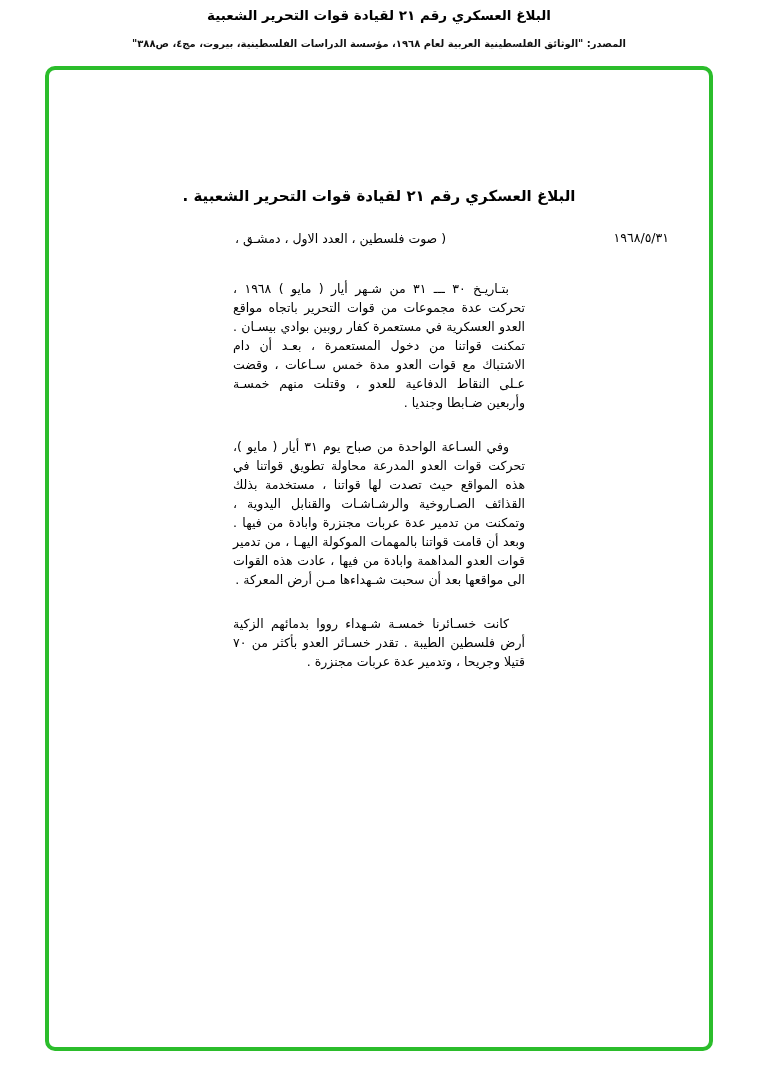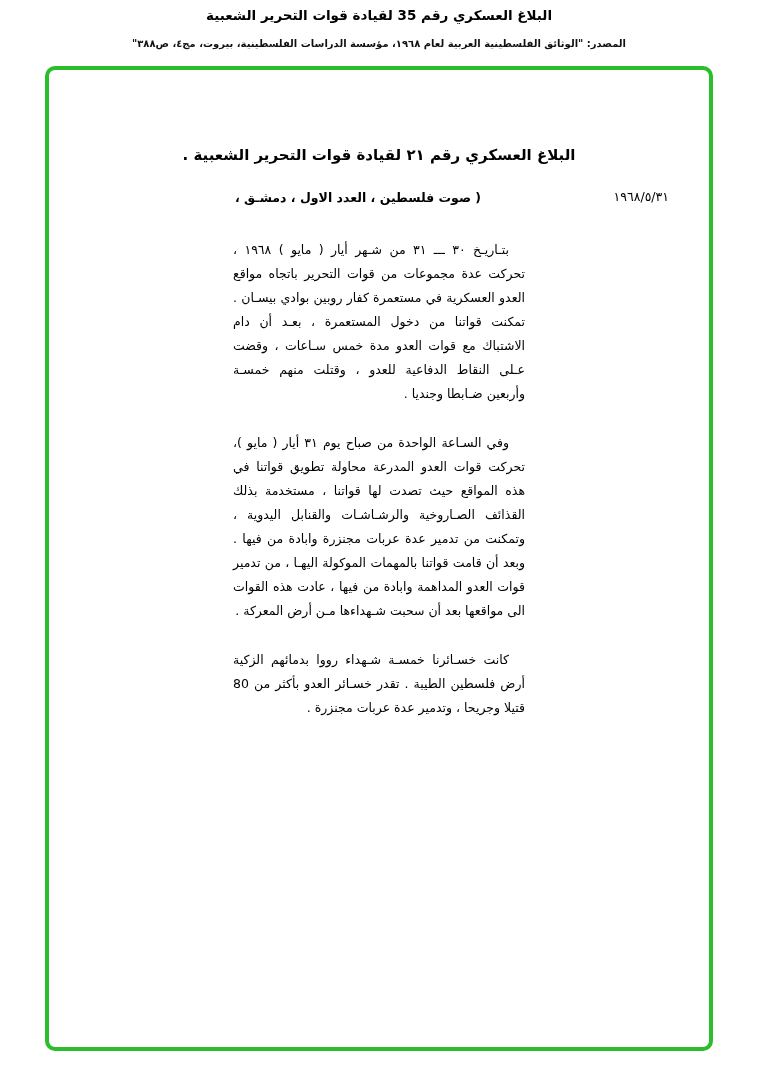--- a/index.html
+++ b/index.html
@@ -39,78 +39,77 @@
     background: #ffffff;
     border: 4px solid #2bbd2b;
     border-radius: 10px;
   }
 
   .doc-title {
     direction: rtl;
     text-align: center;
     font-weight: bold;
     font-size: 15px;
-    margin-top: 76px;
+    margin-top: 117px;
     letter-spacing: 0.2px;
   }
 
   .meta-row {
     direction: rtl;
     display: flex;
     justify-content: space-between;
     align-items: flex-start;
     margin-top: 24px;
     padding: 0 40px 0 186px;
     font-size: 12.5px;
   }
   .doc-date {
     white-space: nowrap;
     padding-top: 1px;
     margin-left: 24px;
   }
   .citation {
     text-align: right;
     line-height: 1.6;
-    font-weight: bold;
   }
   .citation-line-2 {
     padding-right: 72px;
   }
 
   .doc-body {
     direction: rtl;
     width: 292px;
     margin: 30px auto 0;
     text-align: justify;
     font-size: 12.5px;
-    line-height: 24px;
+    line-height: 19px;
   }
   .doc-body p {
     margin-bottom: 25px;
     text-indent: 16px;
   }
 </style>
 </head>
 <body>
 
 <div class="top-header">
-  <div class="top-title">البلاغ العسكري رقم 35 لقيادة قوات التحرير الشعبية</div>
+  <div class="top-title">البلاغ العسكري رقم ٢١ لقيادة قوات التحرير الشعبية</div>
   <div class="top-source">المصدر: "الوثائق الفلسطينية العربية لعام ١٩٦٨، مؤسسة الدراسات الفلسطينية، بيروت، مج٤، ص٣٨٨"</div>
 </div>
 
 <div class="page-frame" style="border-color: rgb(43, 189, 43);">
 
   <div class="doc-title">البلاغ العسكري رقم ٢١ لقيادة قوات التحرير الشعبية .</div>
 
   <div class="meta-row">
     <div class="doc-date">١٩٦٨/٥/٣١</div>
     <div class="citation">
       <div class="citation-line-1">( صوت فلسطين ، العدد الاول ، دمشـق ،</div>
     </div>
   </div>
 
   <div class="doc-body">
     <p>بتـاريـخ ٣٠ ـــ ٣١ من شـهر أيار ( مايو ) ١٩٦٨ ، تحركت عدة مجموعات من قوات التحرير باتجاه مواقع العدو العسكرية في مستعمرة كفار روبين بوادي بيسـان . تمكنت قواتنا من دخول المستعمرة ، بعـد أن دام الاشتباك مع قوات العدو مدة خمس سـاعات ، وقضت عـلى النقاط الدفاعية للعدو ، وقتلت منهم خمسـة وأربعين ضـابطا وجنديا .</p>
     <p>وفي السـاعة الواحدة من صباح يوم ٣١ أيار ( مايو )، تحركت قوات العدو المدرعة محاولة تطويق قواتنا في هذه المواقع حيث تصدت لها قواتنا ، مستخدمة بذلك القذائف الصـاروخية والرشـاشـات والقنابل اليدوية ، وتمكنت من تدمير عدة عربات مجنزرة وابادة من فيها . وبعد أن قامت قواتنا بالمهمات الموكولة اليهـا ، من تدمير قوات العدو المداهمة وابادة من فيها ، عادت هذه القوات الى مواقعها بعد أن سحبت شـهداءها مـن أرض المعركة .</p>
-    <p>كانت خسـائرنا خمسـة شـهداء رووا بدمائهم الزكية أرض فلسطين الطيبة .  تقدر خسـائر العدو بأكثر من 80 قتيلا وجريحا ،  وتدمير عدة عربات مجنزرة .</p>
+    <p>كانت خسـائرنا خمسـة شـهداء رووا بدمائهم الزكية أرض فلسطين الطيبة .  تقدر خسـائر العدو بأكثر من ٧٠ قتيلا وجريحا ،  وتدمير عدة عربات مجنزرة .</p>
   </div>
 
 </div>
 
 </body></html>

